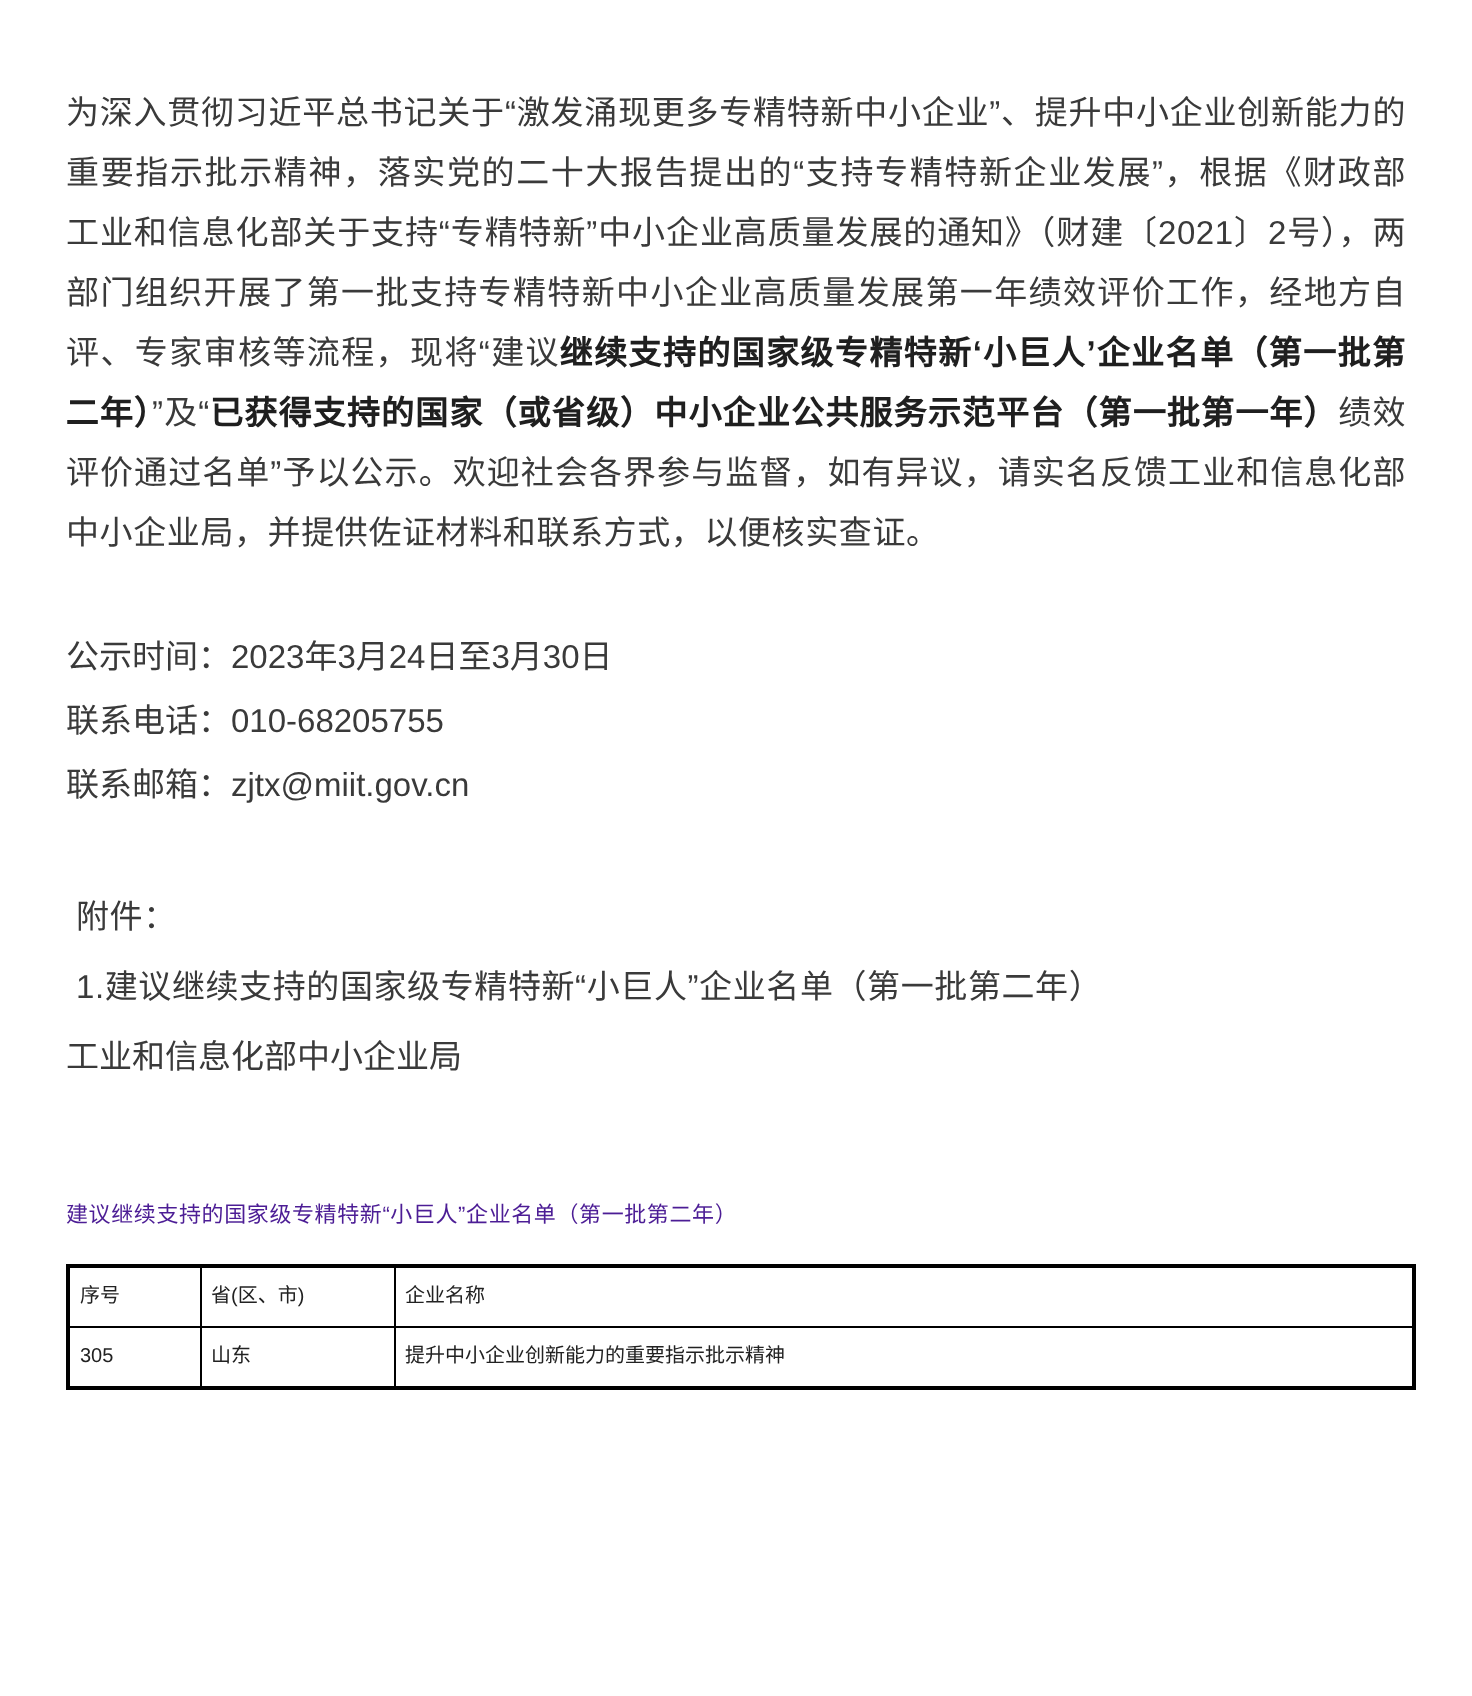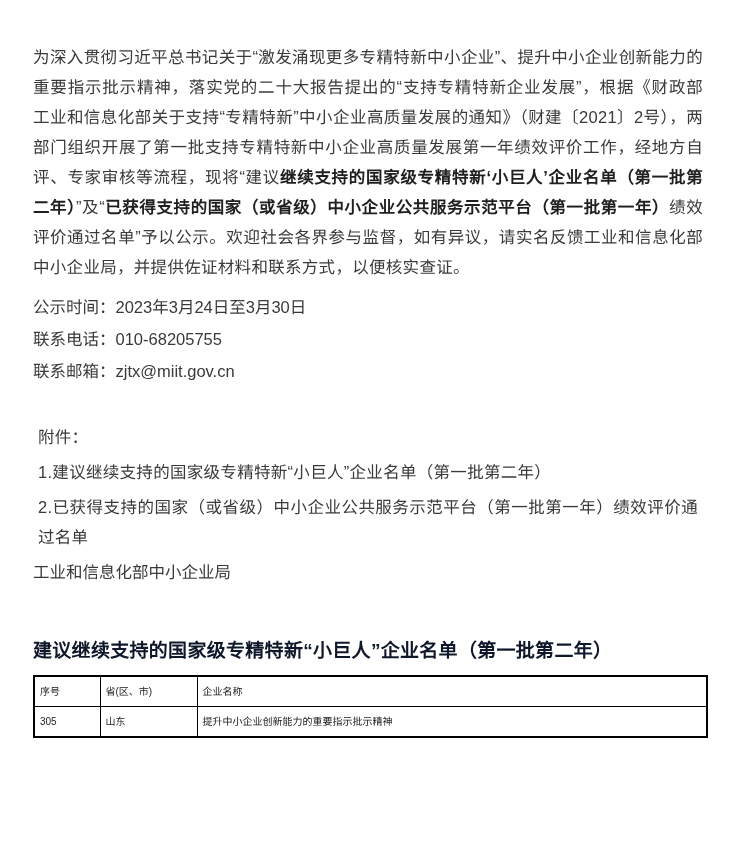--- a/index.html
+++ b/index.html
@@ -27,21 +27,21 @@
     line-height: 30px;
     text-align: justify;
     letter-spacing: 0.3px;
   }
   .para b {
     color: #1f1f1f;
     font-weight: 700;
   }
   
   .contacts {
-    margin-top: 9px;
+    margin-top: 31px;
   }
   .contact-line {
     margin: 0;
     line-height: 32px;
   }
   
   .attachments {
     margin-top: 35px;
   }
   .attachments p {
@@ -54,24 +54,24 @@
   .signature {
     text-align: left;
   }
   .signature p {
     margin: 0;
     line-height: 31px;
   }
   
   .table-title {
     margin: 52px 0 0 0;
-    font-weight: 700;
-    font-size: 19px;
+    font-weight: 400;
+    font-size: 11px;
     line-height: 22px;
-    color: #0f172a;
+    color: #4c1d95;
     letter-spacing: 0.3px;
   }
   
   table.list {
     margin-top: 13px;
     border-collapse: collapse;
     width: 675px;
     table-layout: fixed;
     border: 2px solid #000000;
     font-size: 10px;
@@ -98,21 +98,20 @@
 
   <div class="contacts">
     <p class="contact-line"><span>公示时间：</span><span>2023年3月24日至3月30日</span></p>
     <p class="contact-line"><span>联系电话：</span><span>010-68205755</span></p>
     <p class="contact-line"><span>联系邮箱：</span><span>zjtx@miit.gov.cn</span></p>
   </div>
 
   <div class="attachments">
     <p>附件：</p>
     <p>1.建议继续支持的国家级专精特新“小巨人”企业名单（第一批第二年）</p>
-    <p>2.已获得支持的国家（或省级）中小企业公共服务示范平台（第一批第一年）绩效评价通过名单</p>
   </div>
 
   <div class="signature">
     <p>工业和信息化部中小企业局</p>
   </div>
 
   <p class="table-title">建议继续支持的国家级专精特新“小巨人”企业名单（第一批第二年）</p>
 
   <table class="list">
     <colgroup>

